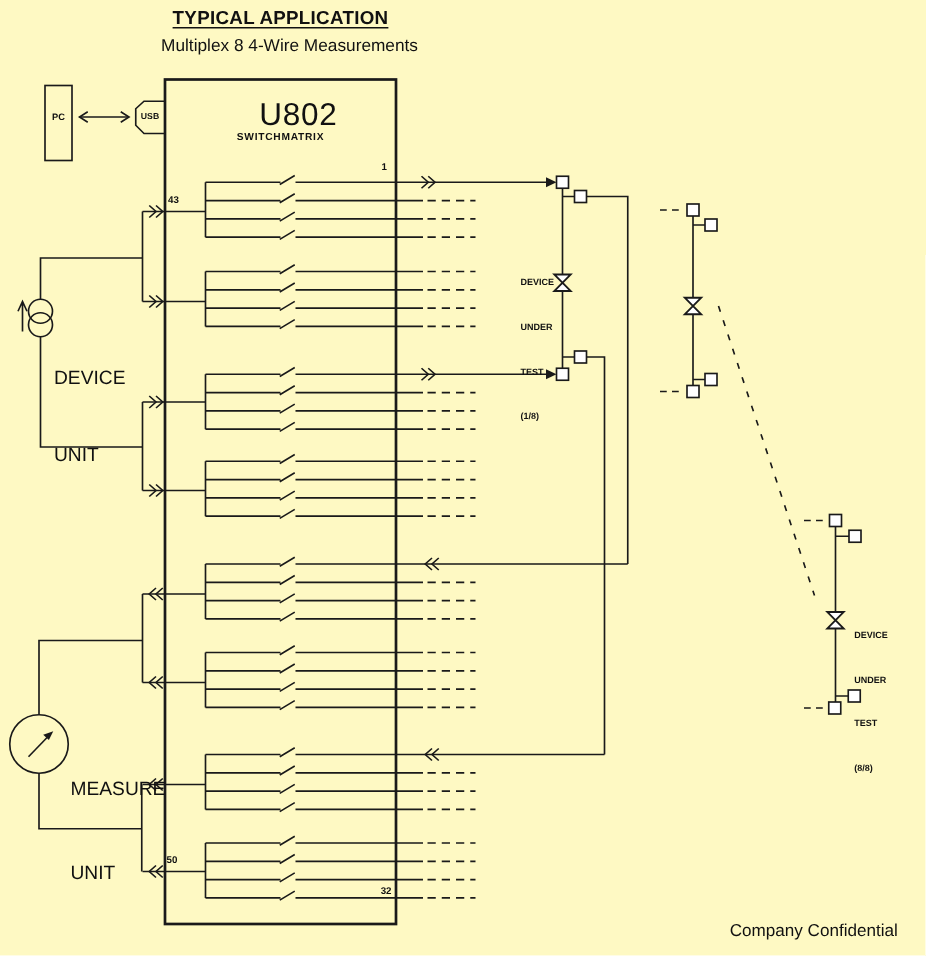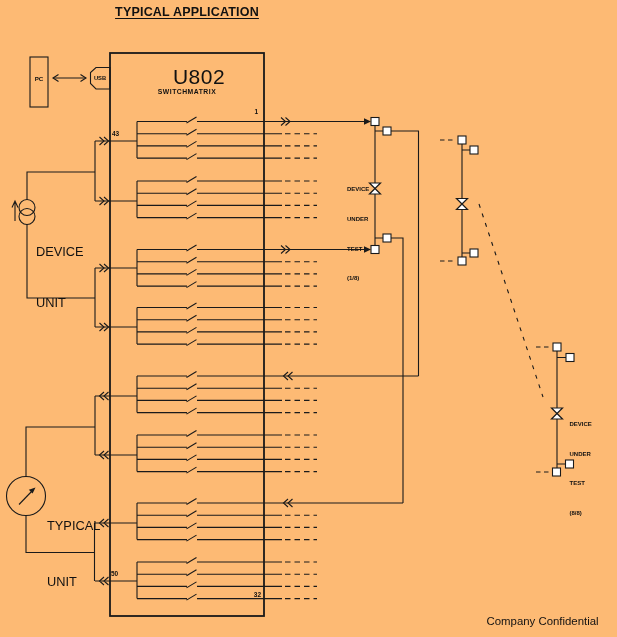--- a/index.html
+++ b/index.html
@@ -1,16 +1,16 @@
 <!DOCTYPE html>
 <html><head>
 <meta charset="utf-8">
 <style>
   html,body{margin:0;padding:0;background:#fff;}
-  #stage{position:relative;width:617px;height:637px;background:#fdba74;overflow:hidden;
+  #stage{position:relative;width:617px;height:637px;background:#fef9c3;overflow:hidden;
          font-family:"Liberation Sans","DejaVu Sans",sans-serif;color:#111;}
   #stage svg{position:absolute;left:0;top:0;}
   .lbl{position:absolute;white-space:pre;color:#111;}
   .t-title{left:92px;top:5px;width:190px;text-align:center;font-size:12.5px;font-weight:700;
            text-decoration:underline;text-underline-offset:2px;letter-spacing:.2px;}
   .t-sub{left:97px;top:25px;width:192px;text-align:center;font-size:11.5px;}
   .t-u802{left:110px;top:65px;width:178px;text-align:center;font-size:21px;letter-spacing:.5px;}
   .t-sm{left:110px;top:88px;width:154px;text-align:center;font-size:6.8px;font-weight:700;letter-spacing:.5px;}
   .t-pc{left:30px;top:74.5px;width:18px;text-align:center;font-size:6.2px;font-weight:700;}
   .t-usb{left:90.5px;top:75px;width:19px;text-align:center;font-size:5.8px;font-weight:700;}
@@ -97,34 +97,35 @@
       <path class="w" stroke-dasharray="4.5 3.5" d="M536 347 H549 M536 472 H549"></path>
       <rect x="553" y="343" width="8" height="8" class="sq"></rect>
       <rect x="552.5" y="468" width="8" height="8" class="sq"></rect>
       <rect x="566" y="353.5" width="8" height="8" class="sq"></rect>
       <rect x="565.5" y="460" width="8" height="8" class="sq"></rect>
       <path class="hg" d="M551.5 408 h11 l-11 11 h11 z"></path>
     </g>
   </svg>
 
   <div class="lbl t-title">TYPICAL APPLICATION</div>
+  <div class="lbl t-sub">Multiplex 8 4-Wire Measurements</div>
   <div class="lbl t-u802">U802</div>
   <div class="lbl t-sm">SWITCHMATRIX</div>
   <div class="lbl t-pc">PC</div>
   <div class="lbl t-usb">USB</div>
   <div class="lbl t-p1">1</div>
   <div class="lbl t-p43">43</div>
   <div class="lbl t-p32">32</div>
   <div class="lbl t-p50">50</div>
   <div class="lbl t-force">
     <div>DEVICE</div>
     <div>UNIT</div>
   </div>
   <div class="lbl t-meas">
-    <div>TYPICAL</div>
+    <div>MEASURE</div>
     <div>UNIT</div>
   </div>
   <div class="lbl t-dut1">
     <div>DEVICE</div>
     <div>UNDER</div>
     <div>TEST</div>
     <div>(1/8)</div>
   </div>
   <div class="lbl t-dut8">
     <div>DEVICE</div>

